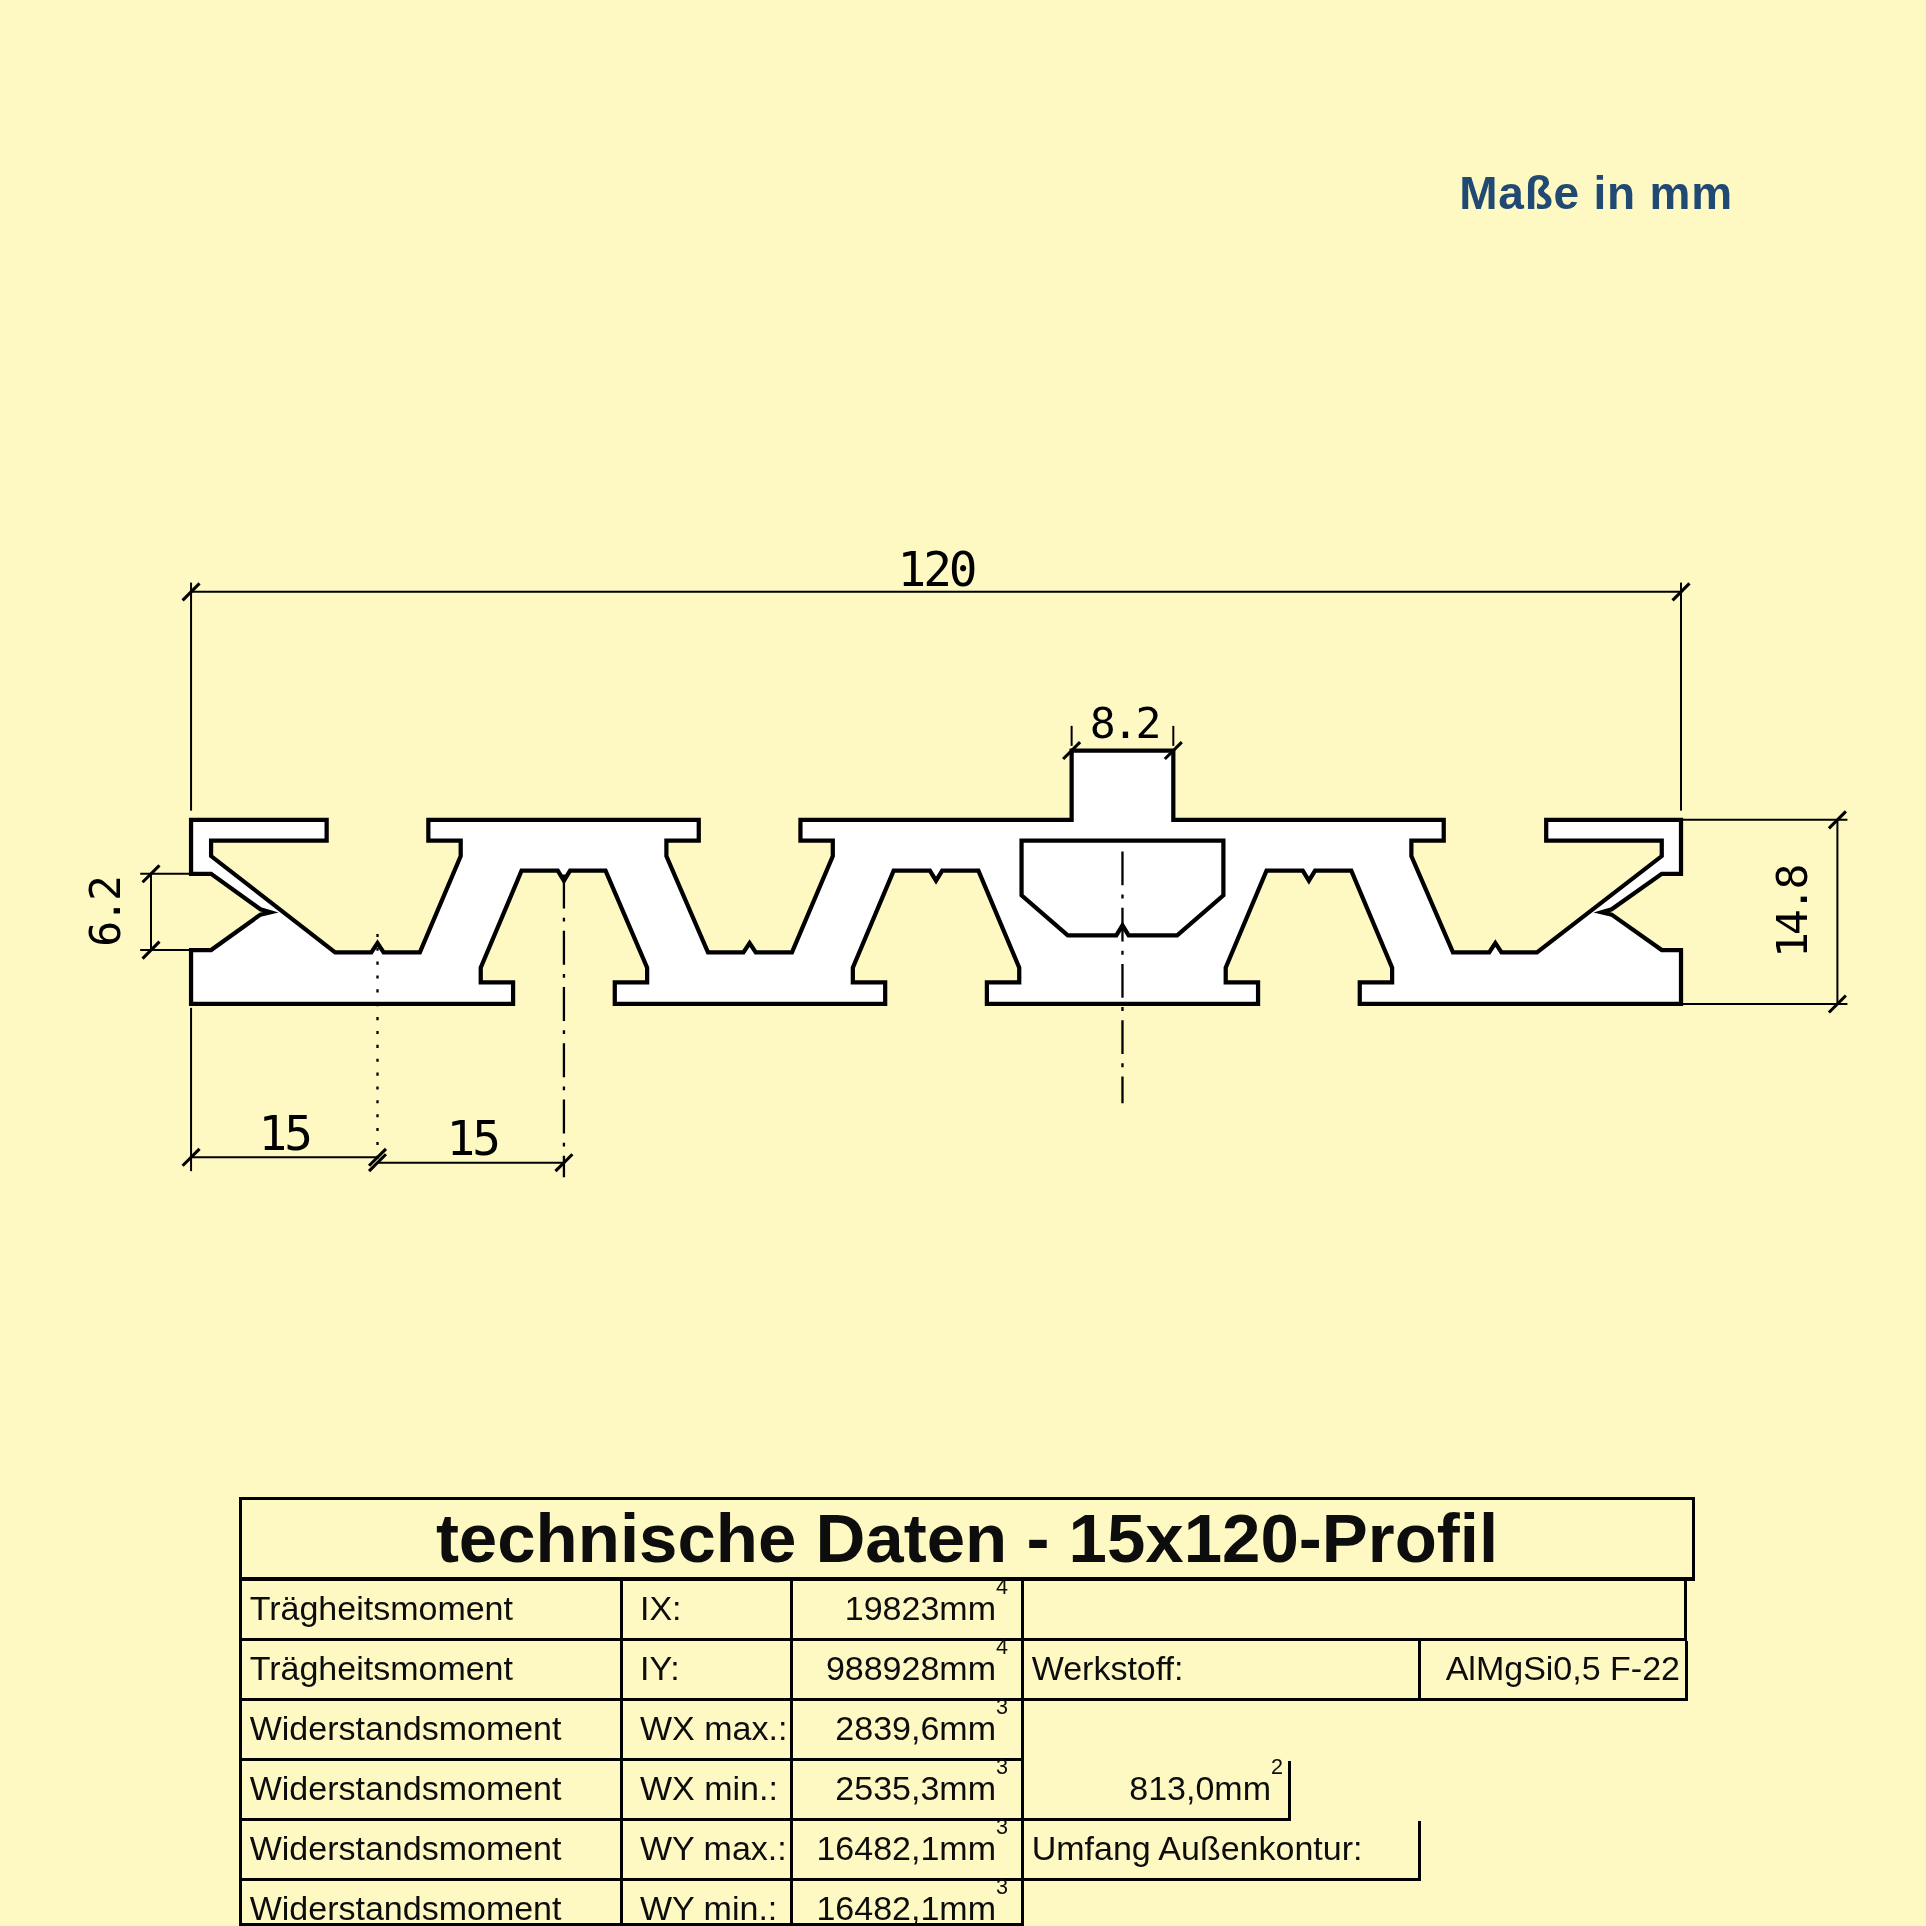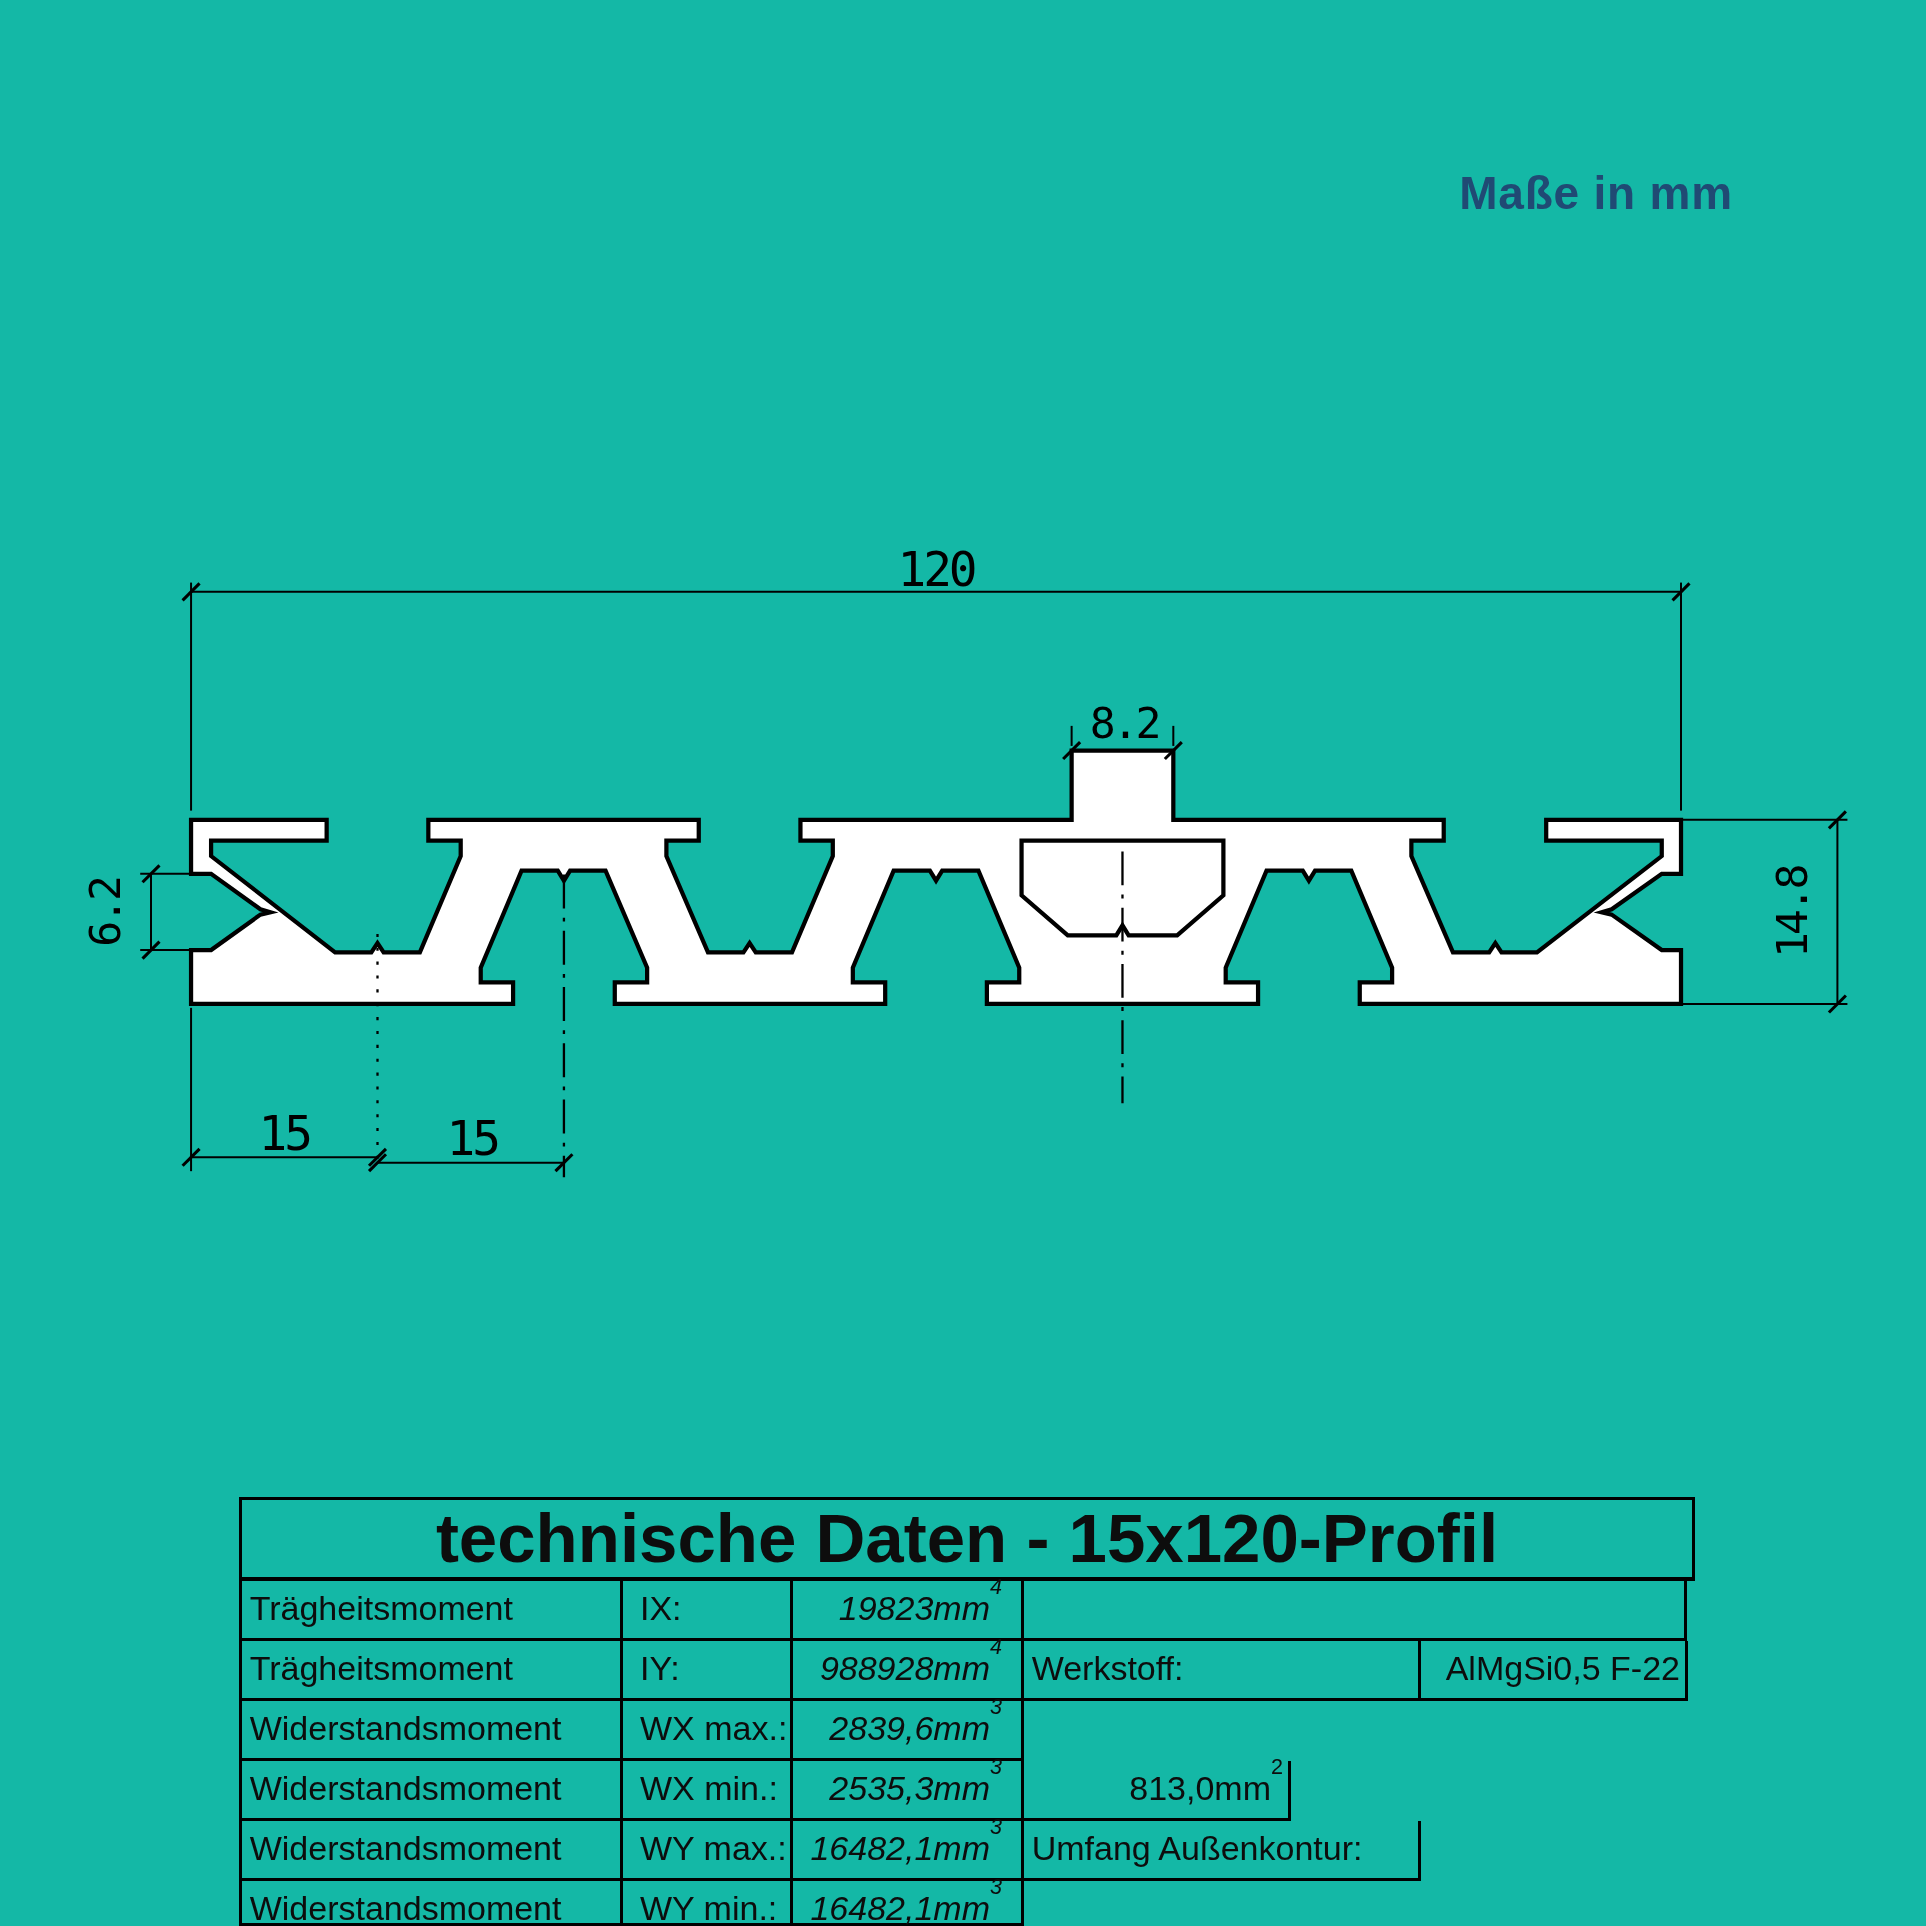--- a/index.html
+++ b/index.html
@@ -1,19 +1,19 @@
 <!DOCTYPE html>
 <html style="font-size:12.3px"><head>
 <meta charset="utf-8">
 <style>
   html,body{margin:0;padding:0;}
   .page{
     position:relative;
     width:1926px;height:1926px;
-    background:#14b8a6;
+    background:#fef9c3;
     font-family:"Liberation Sans", sans-serif;
     overflow:hidden;
   }
   .units-note{
     position:absolute;
     left:1379px;top:166px;width:354px;
     text-align:right;
     font-size:46px;
     font-weight:bold;
     color:#204a74;
@@ -60,21 +60,21 @@
     height:60px;
     line-height:55px;
     border-right:3.1px solid #000;
     border-bottom:3.1px solid #000;
     font-size:34px;
     white-space:nowrap;
     overflow:visible;
   }
   .c1{width:381px;padding-left:7.7px;}
   .c2{width:170px;padding-left:17px;}
-  .c3{width:231px;padding-right:19px;text-align:right;font-style:italic;}
+  .c3{width:231px;padding-right:13px;text-align:right;}
   .c4{width:397px;padding-left:7.7px;}
   .c5{width:267px;padding-right:5px;text-align:right;border-right-width:3.9px;}
   .c45{width:663px;border-right-width:3.9px;}
   .trow.last .cell{height:45px;border-bottom:3.9px solid #000;}
   sup.u{font-size:21.6px;position:relative;top:-14px;line-height:0;}
 </style>
 </head>
 <body>
 
 <div class="page">

